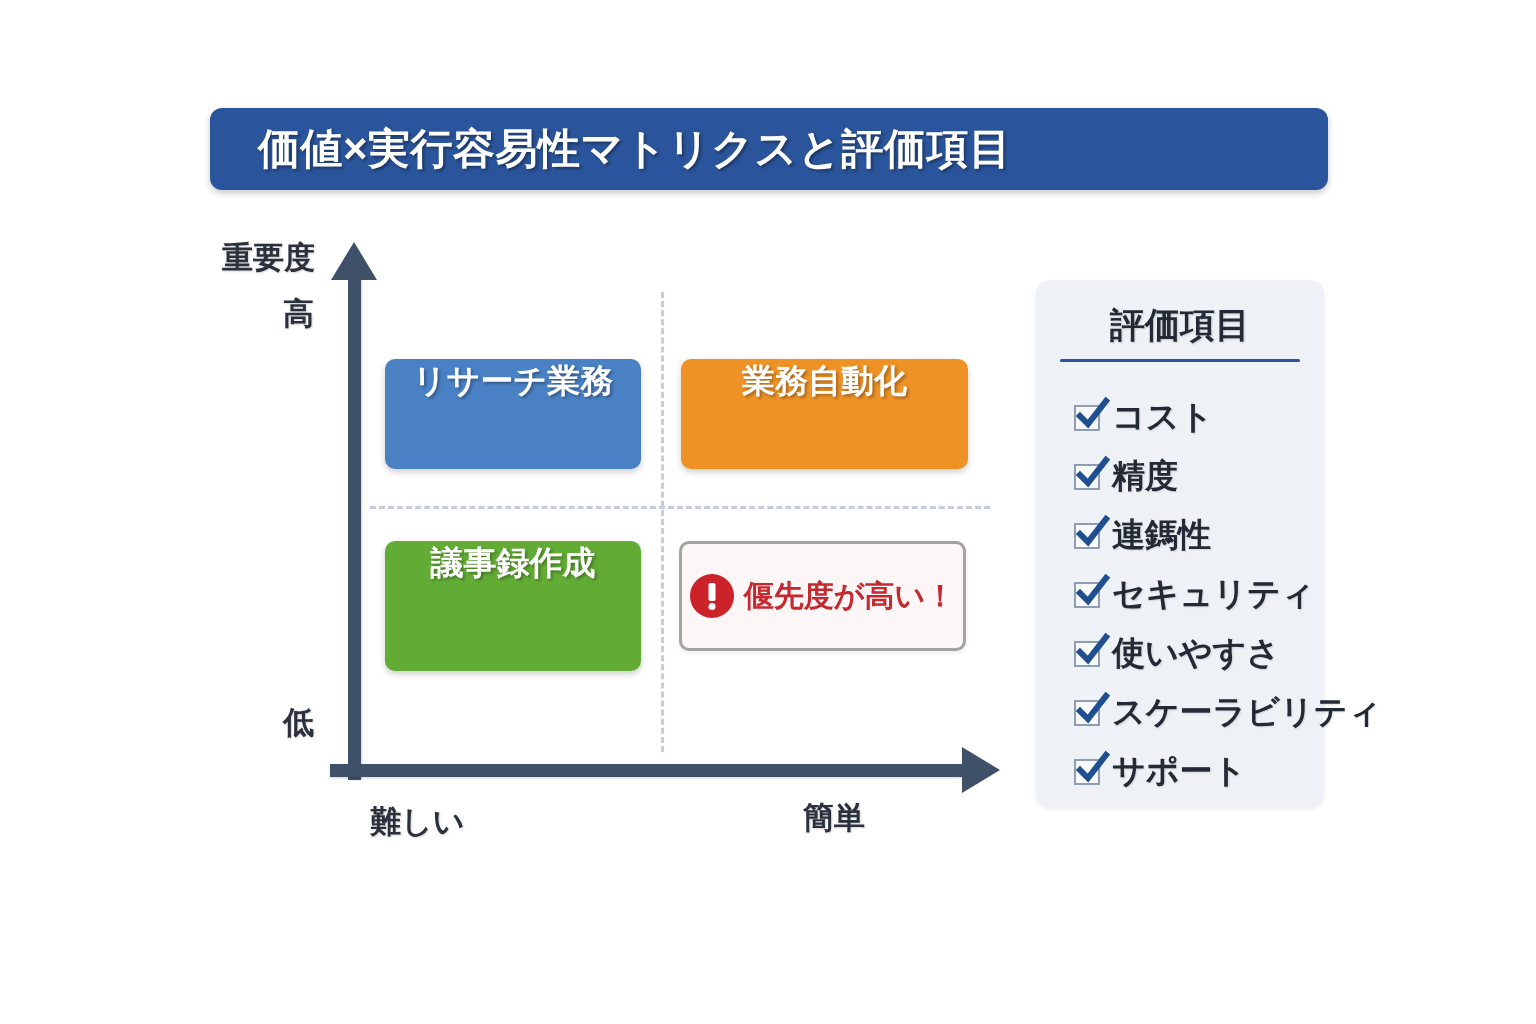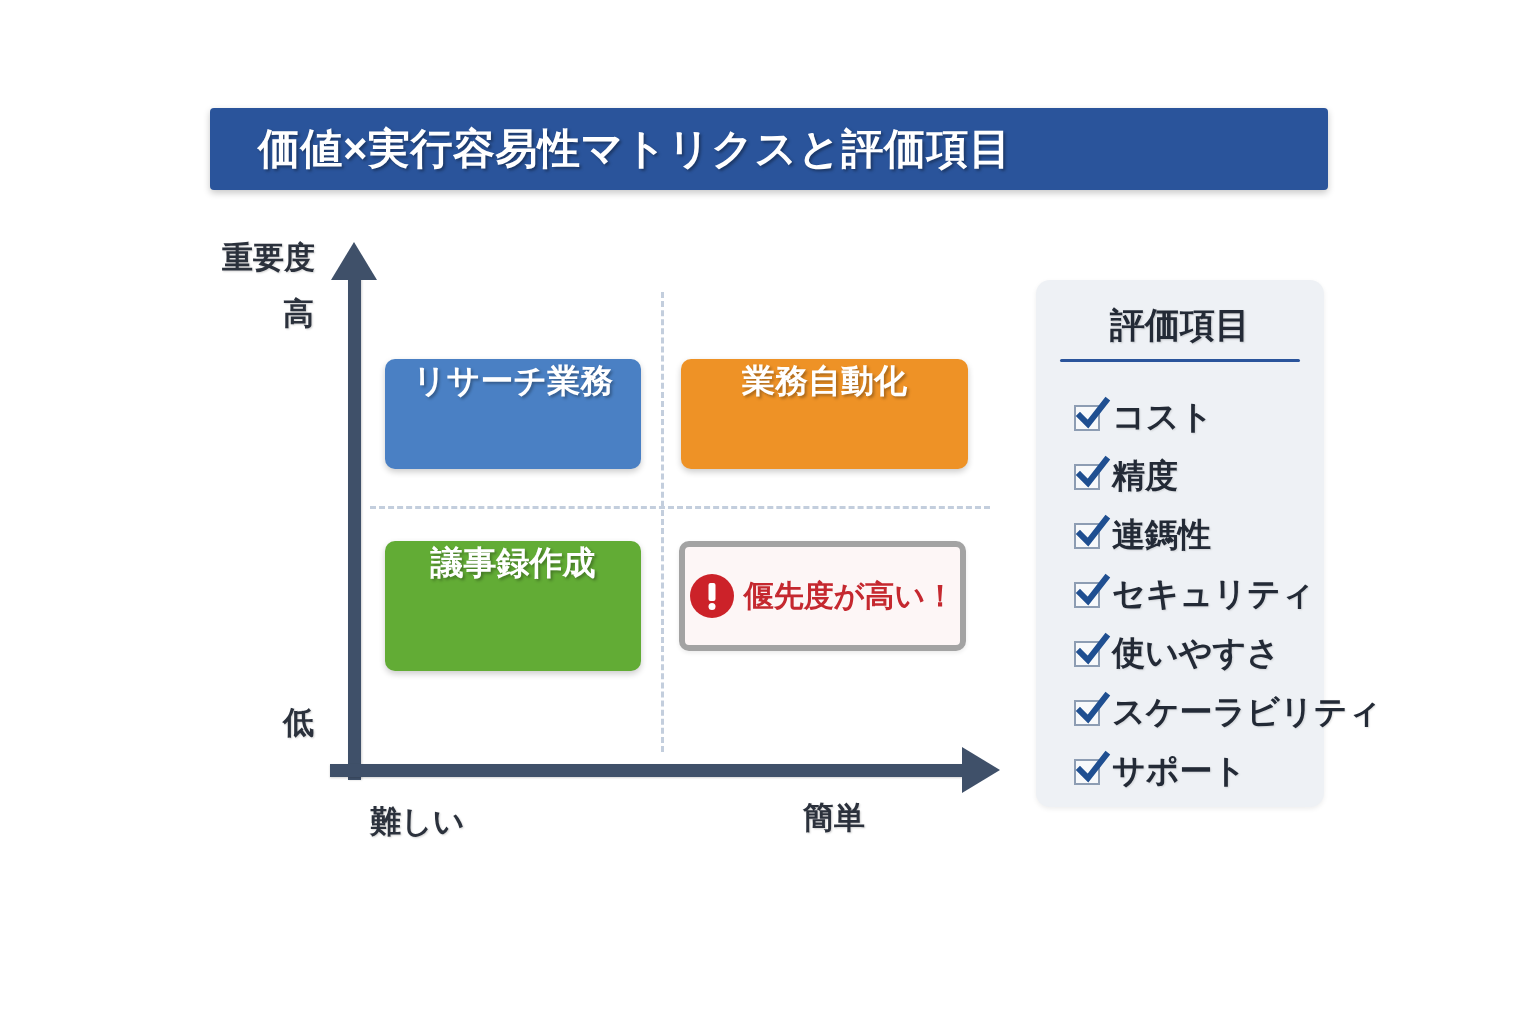--- a/index.html
+++ b/index.html
@@ -17,21 +17,21 @@
   }
 
   
   #title-banner {
     position: absolute;
     left: 210px;
     top: 108px;
     width: 1118px;
     height: 82px;
     background: #2a549b;
-    border-radius: 4px;
+    border-radius: 12px;
     box-shadow: 0 3px 7px rgba(0,0,0,0.22);
     display: flex;
     align-items: center;
   }
   #title-text {
     color: #ffffff;
     font-size: 42px;
     font-weight: bold;
     letter-spacing: 0.5px;
     margin-left: 48px;
@@ -156,21 +156,21 @@
     background: #62ac35;
   }
 
   
   #priority-callout {
     position: absolute;
     left: 679px; top: 541px;
     width: 287px; height: 110px;
     box-sizing: border-box;
     background: #fdf6f6;
-    border: 6px solid #a3a3a3;
+    border: 3px solid #a3a3a3;
     border-radius: 10px;
     display: flex;
     align-items: center;
     justify-content: center;
     gap: 10px;
     box-shadow: 0 2px 4px rgba(0,0,0,0.08);
   }
   #alert-icon {
     width: 44px;
     height: 44px;

